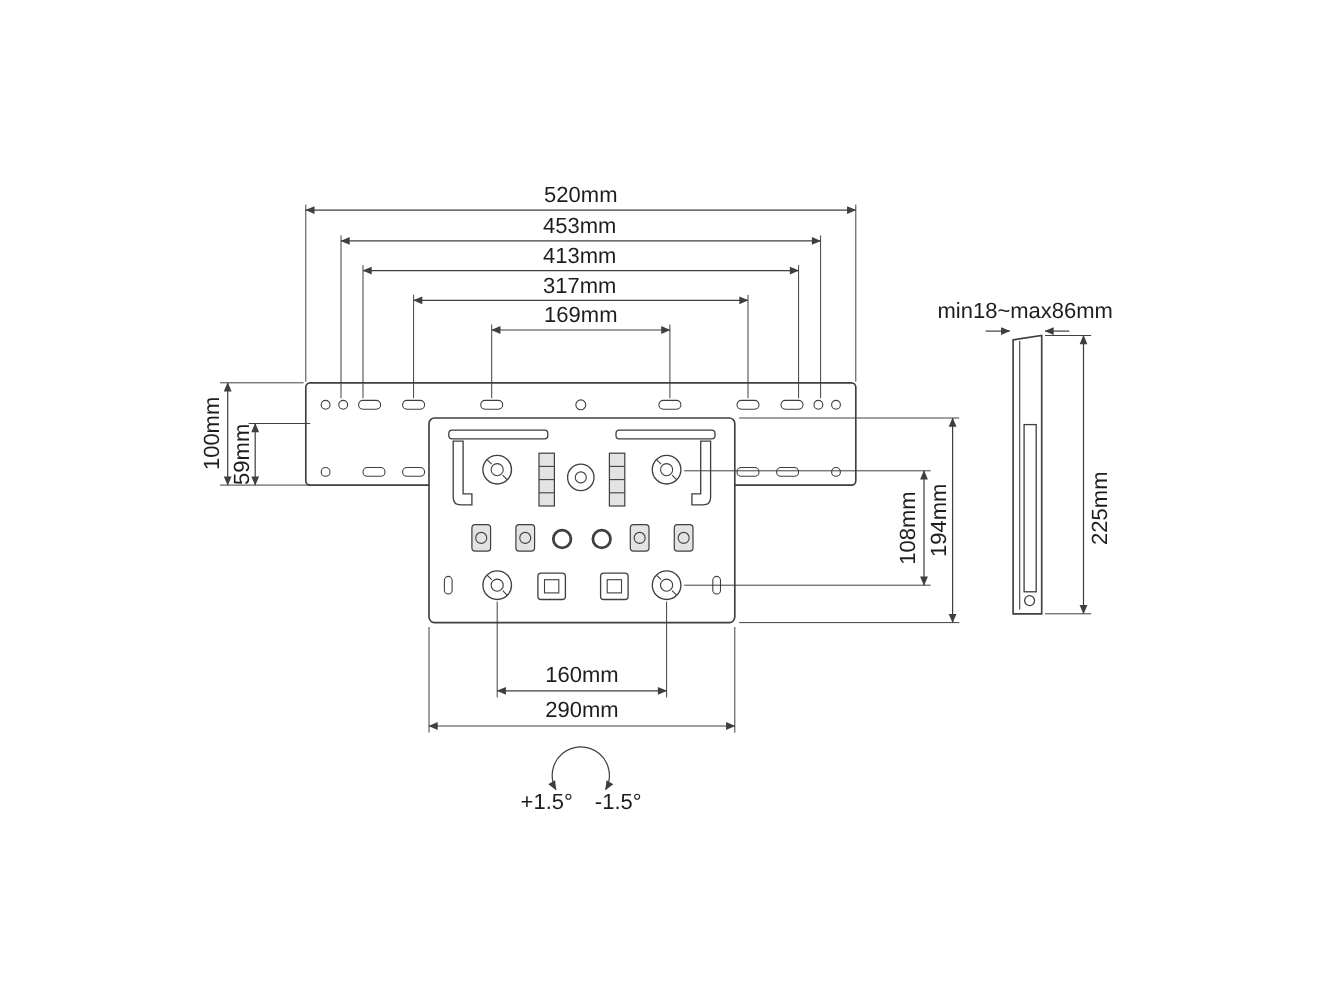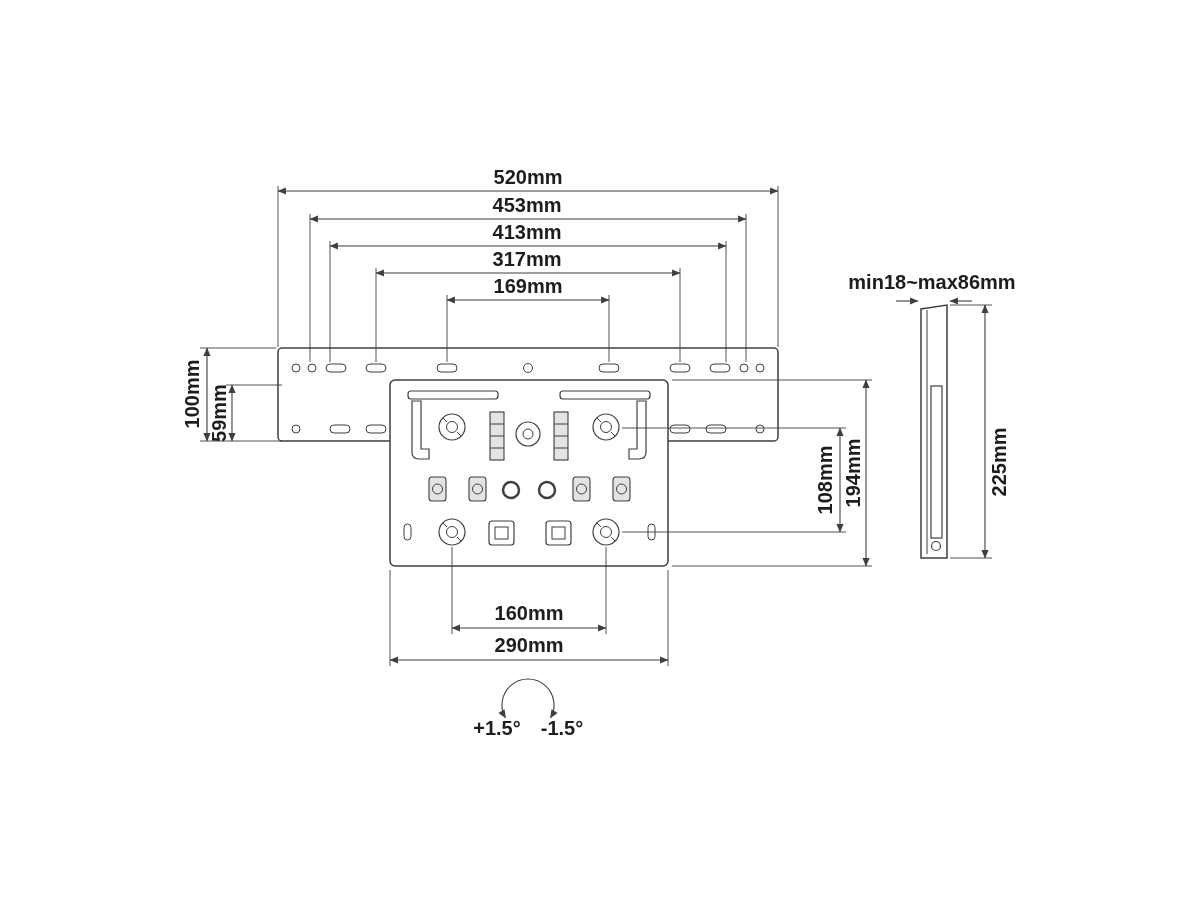--- a/index.html
+++ b/index.html
@@ -2,21 +2,20 @@
 <html><head>
 <meta charset="utf-8">
 <style>
   html,body { margin:0; padding:0; background:#ffffff; }
   .stage {
     position:relative;
     width:1200px; height:900px;
     background:#ffffff;
     font-family:"Liberation Sans", sans-serif;
     overflow:hidden;
-    font-weight:bold;
   }
   svg { position:absolute; left:0; top:0; }
   .lbl {
     font-family:"Liberation Sans", sans-serif;
     font-size:20px;
     fill:#1d1d1d;
     text-anchor:middle;
   }
   .dim  { stroke:#3f3f3f; stroke-width:1.1; fill:none; }
   .ext  { stroke:#3f3f3f; stroke-width:0.9; fill:none; }

